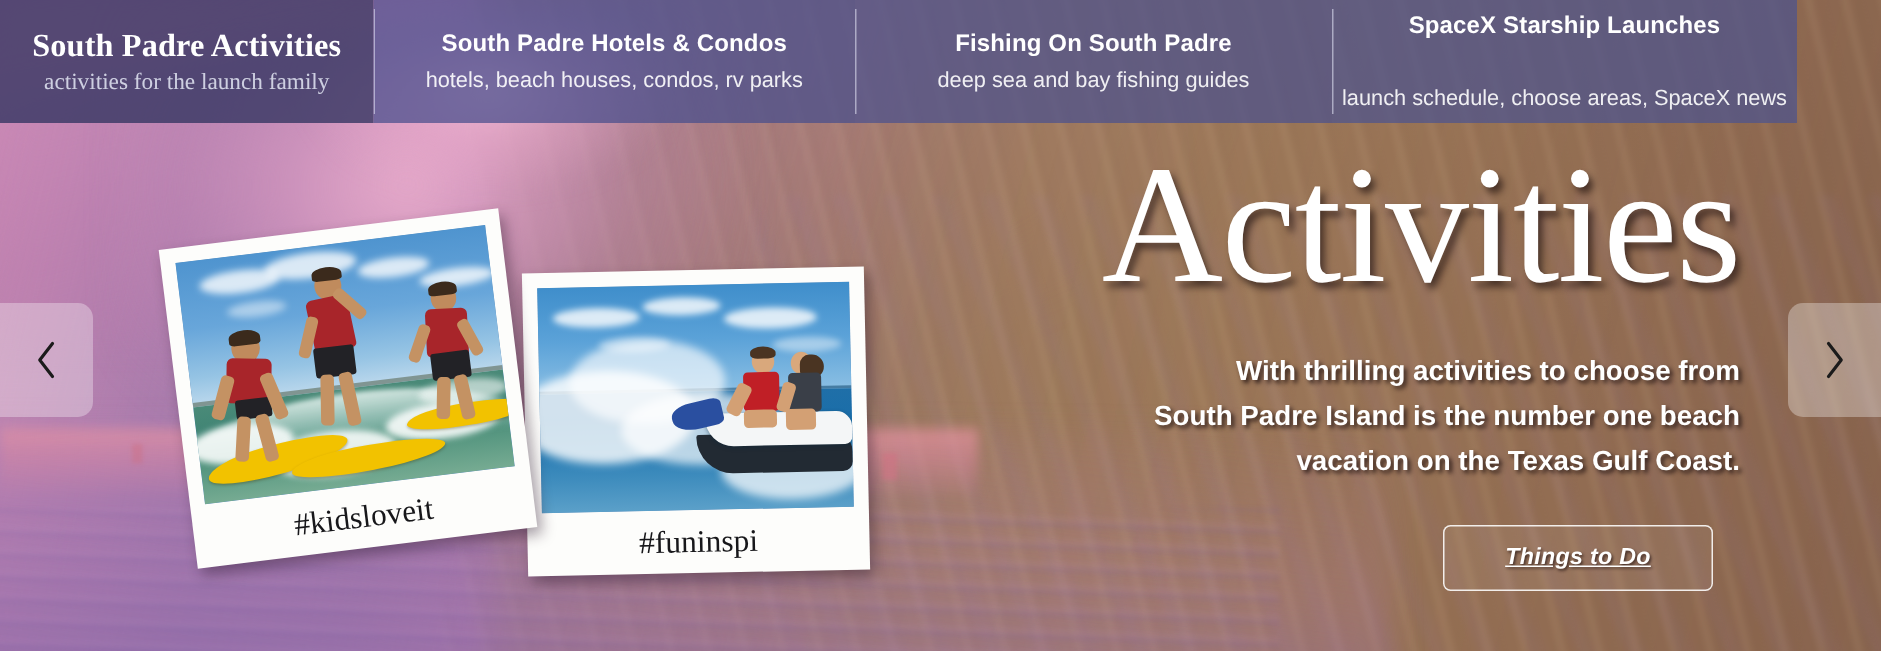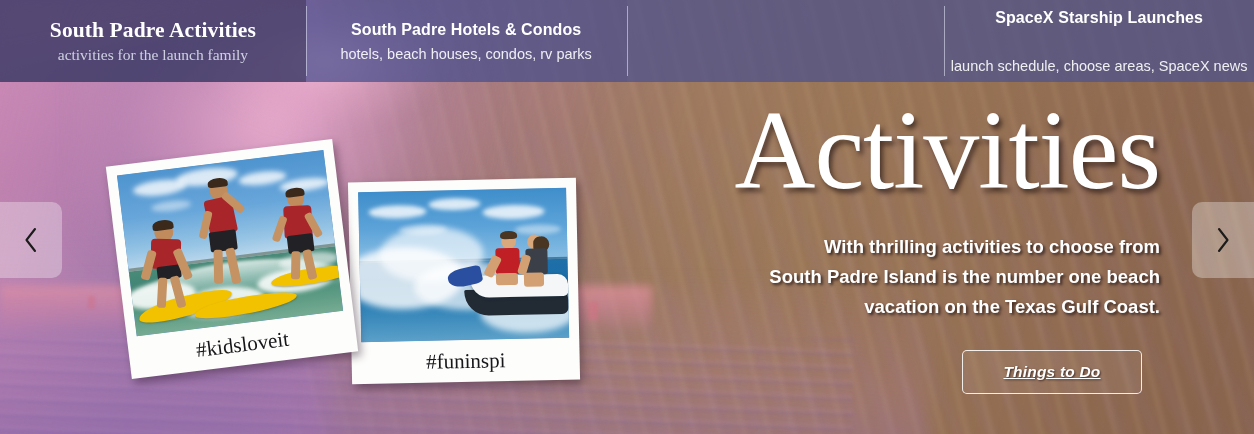--- a/index.html
+++ b/index.html
@@ -213,21 +213,21 @@
     height: 82px;
     display: flex;
     flex-direction: column;
     align-items: center;
     justify-content: center;
     color: #ffffff;
     text-align: center;
     cursor: pointer;
     overflow: hidden;
   }
-  .nav-cell.c1 { width: 306px; background: rgba(56,56,100,0.82); }
+  .nav-cell.c1 { width: 249px; background: rgba(56,56,100,0.82); }
   .nav-cell.c2 { width: 321px; background: rgba(70,78,140,0.72); }
   .nav-cell.c3 { width: 318px; background: rgba(72,80,142,0.70); }
   .nav-cell.c4 { width: 310px; background: rgba(74,82,144,0.70); gap: 24px; }
 
   .nav-cell + .nav-cell::before {
     content: "";
     position: absolute;
     left: 0; top: 6px;
     width: 1px; height: 70px;
     background: rgba(225,228,245,0.58);
@@ -477,20 +477,22 @@
   <nav class="topnav">
     <div class="nav-cell c1">
       <div class="nav-title">South Padre Activities</div>
       <div class="nav-sub">activities for the launch family</div>
     </div>
     <div class="nav-cell c2">
       <div class="nav-title">South Padre Hotels &amp; Condos</div>
       <div class="nav-sub">hotels, beach houses, condos, rv parks</div>
     </div>
     <div class="nav-cell c3">
+      <div class="nav-title">Fishing On South Padre</div>
+      <div class="nav-sub">deep sea and bay fishing guides</div>
     </div>
     <div class="nav-cell c4">
       <div class="nav-title">SpaceX Starship Launches</div>
       <div class="nav-sub">launch schedule, choose areas, SpaceX news</div>
     </div>
   </nav>
 
   <div class="hero-right">
     <div class="hero-heading">Activities</div>
     <div class="hero-sub">

